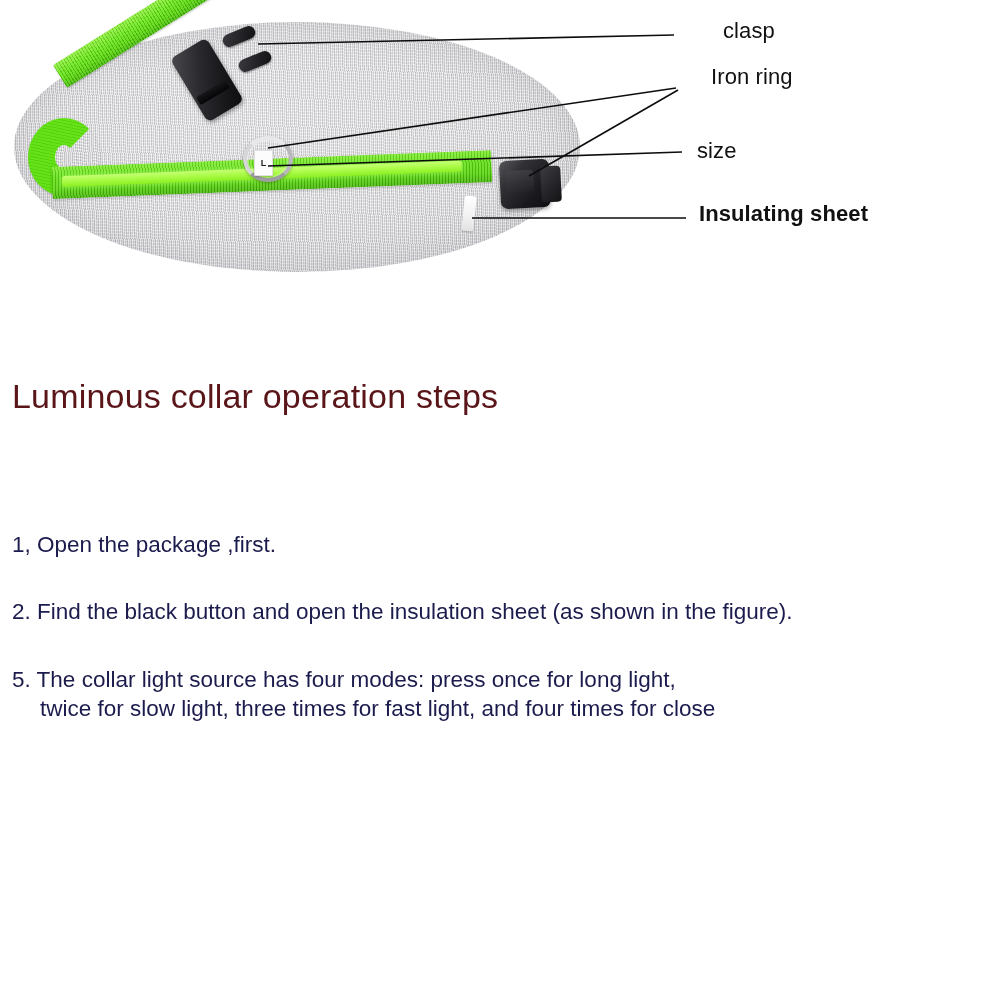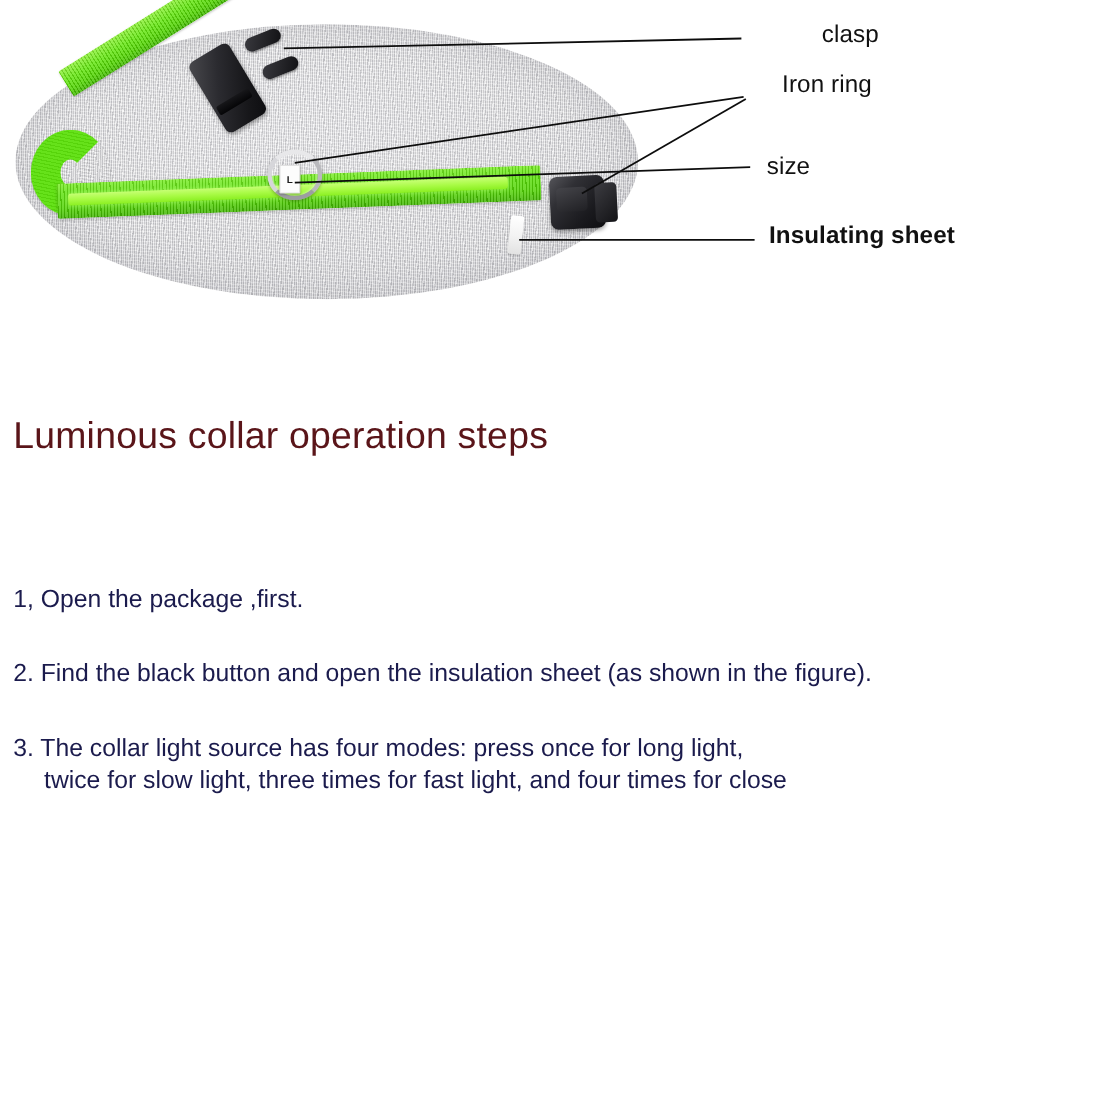--- a/index.html
+++ b/index.html
@@ -141,21 +141,21 @@
 
   
   #callout-lines{position:absolute;left:0;top:0;width:1000px;height:300px;pointer-events:none;}
   .callout-label{
     position:absolute;
     font-size:22px;
     color:#111111;
     white-space:nowrap;
     letter-spacing:.1px;
   }
-  #label-clasp{left:723px;top:18px;margin-left:24px;}
+  #label-clasp{left:723px;top:18px;}
   #label-iron-ring{left:711px;top:64px;text-align:right;}
   #label-size{left:697px;top:138px;}
   #label-insulating{left:699px;top:201px;font-weight:bold;}
 
   
   #heading{
     position:absolute;left:12px;top:332px;
     font-size:34px;color:#5a1519;letter-spacing:.2px;white-space:nowrap;margin-top:45px;
   }
 
@@ -213,18 +213,18 @@
   <div id="heading">Luminous collar operation steps</div>
 
   <div id="steps">
     <p class="step" id="step-1">
       <span>1, Open the package ,first.</span>
     </p>
     <p class="step" id="step-2">
       <span>2. Find the black button and open the insulation sheet (as shown in the figure).</span>
     </p>
     <p class="step" id="step-3">
-      <span>3. The collar light source has four modes: press once for long light,</span>
+      <span>5. The collar light source has four modes: press once for long light,</span>
       <span class="step-cont">twice for slow light, three times for fast light, and four times for close</span>
     </p>
   </div>
 
 </div>
 
 </body></html>

